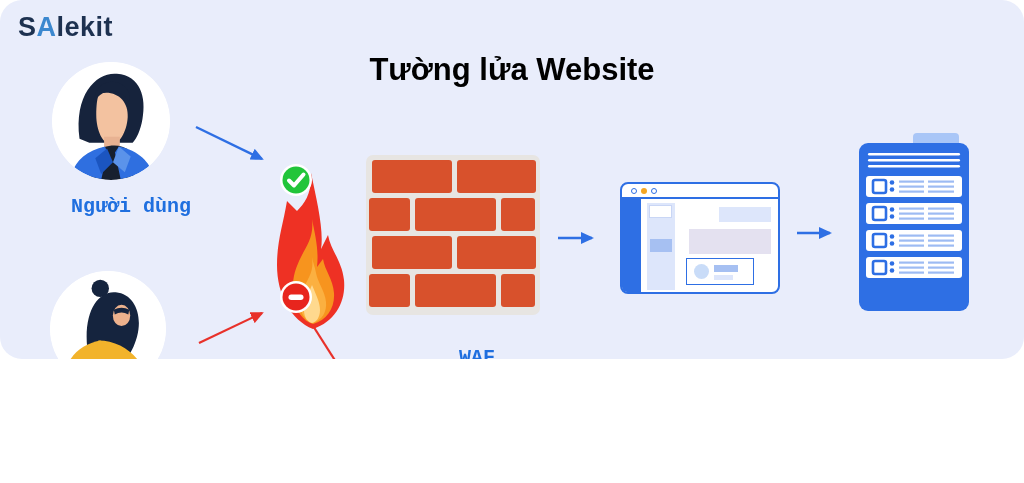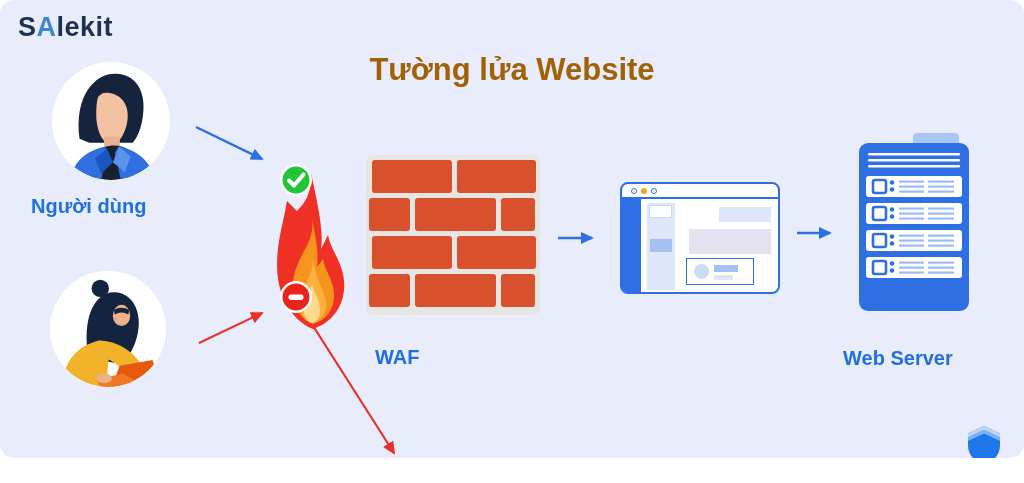--- a/index.html
+++ b/index.html
@@ -1,29 +1,29 @@
 <!DOCTYPE html>
 <html><head>
 <meta charset="utf-8">
 <style>
   html,body{margin:0;padding:0;background:#ffffff;}
   #canvas{
-    position:relative;width:1024px;height:458px;overflow:hidden;
-    background:#e9edfb;border-radius:14px;
+    position:relative;width:1024px;height:359px;overflow:hidden;
+    background:#e9edfb;border-radius:22px;
     font-family:"Liberation Sans","DejaVu Sans",sans-serif;
   }
   .abs{position:absolute;}
   
   #logo{left:18px;top:12px;font-size:27px;font-weight:700;letter-spacing:0.5px;}
   #logo .navy{color:#1d3150;}
   #logo .blue{color:#3c88cf;}
   
-  #title{left:0;right:0;top:52px;text-align:center;font-size:31px;font-weight:600;color:#a16207;}
-  
-  .node-label{color:#1f6fdf;font-weight:700;font-size:20px;text-align:left;}
+  #title{left:0;right:0;top:52px;text-align:center;font-size:31px;font-weight:600;color:#000000;}
+  
+  .node-label{color:#1f6fdf;font-weight:700;font-size:20px;text-align:right;font-family:Liberation Mono, monospace;}
   #user-label{left:31px;top:195px;width:160px;}
   #hacker-label{left:31px;top:400px;width:160px;}
   #waf-label{left:375px;top:346px;width:120px;}
   #website-label{left:636px;top:324px;width:120px;}
   #server-label{left:843px;top:347px;width:140px;}
   
   .avatar{border-radius:50%;background:#ffffff;overflow:hidden;}
   #user-avatar{left:52px;top:62px;width:118px;height:118px;}
   #hacker-avatar{left:50px;top:271px;width:116px;height:116px;}
   
@@ -233,21 +233,20 @@
             <rect x="40" y="47.5" width="25" height="2.2"></rect>
             <rect x="40" y="52.5" width="25" height="2.2"></rect>
             <rect x="40" y="57.5" width="25" height="2.2"></rect>
         <rect x="69" y="47.5" width="26" height="2.2"></rect>
             <rect x="69" y="52.5" width="26" height="2.2"></rect>
             <rect x="69" y="57.5" width="26" height="2.2"></rect>
           </g>
       </g>
     </g>
   </svg>
-  <div class="abs node-label" id="server-label">Web Server</div>
 
   <svg class="abs" id="shield-svg" width="36" height="42" viewBox="0 0 36 42">
     <path d="M18,2 L34,9.5 V21 C34,31 27.5,37.5 18,41.5 C8.5,37.5 2,31 2,21 V9.5 Z" fill="#1e78ea"></path>
     <path d="M2,9.5 L18,2 L34,9.5 V13.5 L18,6 L2,13.5 Z" fill="#bcd6f9"></path>
     <path d="M2,13.5 L18,6 L34,13.5 V17 L18,9.5 L2,17 Z" fill="#7eb0f2"></path>
   </svg>
 
 </div>
 
 </body></html>

